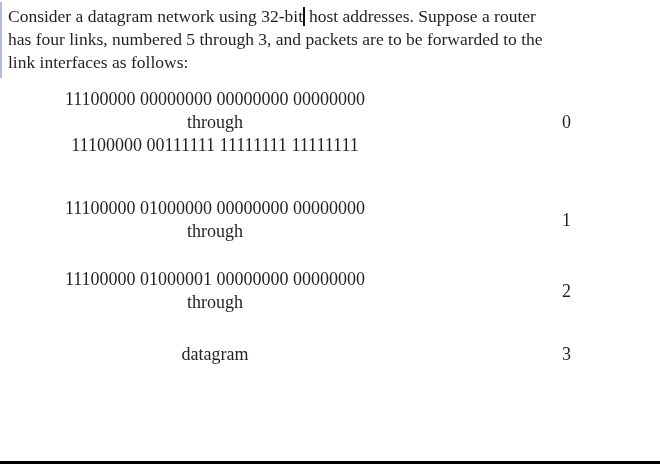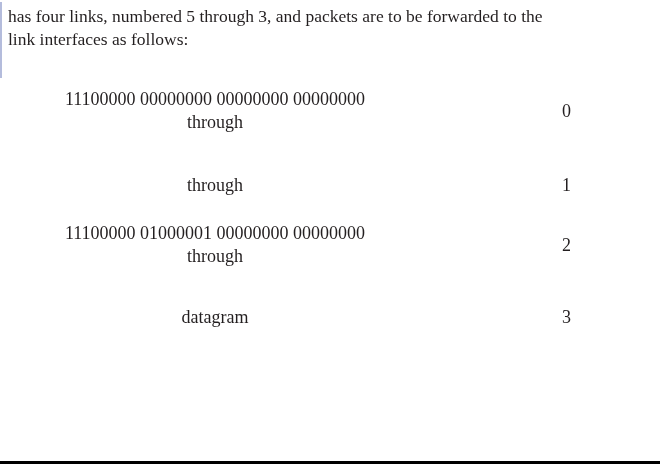--- a/index.html
+++ b/index.html
@@ -48,52 +48,55 @@
     margin-left: auto;
     text-align: center;
     display: flex;
     align-items: center;
     justify-content: center;
   }
   .t-header { font-weight: 700; margin-bottom: 29px; }
   .t-header .cell-right { display: block; }
   .addr-block { margin-bottom: 40px; }
   .addr-block.b2 { margin-bottom: 25px; }
-  .addr-block.b3 { margin-bottom: 38px; }
+  .addr-block.b3 { margin-bottom: 29px; }
   .addr-line { white-space: pre; }
   .bottom-rule {
     position: absolute;
     left: 0; top: 461px;
     width: 660px; height: 3px;
     background: #000000;
   }
 </style>
 </head>
 <body>
 
 <div class="edge-accent"></div>
 
 <div class="paragraph">
+  <div class="para-line"><span>Consider a datagram network using 32-bit</span><span class="caret"></span><span> host addresses. Suppose a router</span></div>
   <div class="para-line">has four links, numbered 5 through 3, and packets are to be forwarded to the</div>
   <div class="para-line">link interfaces as follows:</div>
 </div>
 
 <div class="fwd-table">
 
 
   <div class="t-row addr-block b1">
     <div class="cell-left">
       <div class="addr-line">11100000 00000000 00000000 00000000</div>
       <div class="addr-line">through</div>
+      <div class="addr-line">11100000 00111111 11111111 11111111</div>
     </div>
     <div class="cell-right">0</div>
   </div>
 
   <div class="t-row addr-block b2">
     <div class="cell-left">
+      <div class="addr-line">11100000 01000000 00000000 00000000</div>
       <div class="addr-line">through</div>
     </div>
     <div class="cell-right">1</div>
   </div>
 
   <div class="t-row addr-block b3">
     <div class="cell-left">
       <div class="addr-line">11100000 01000001 00000000 00000000</div>
       <div class="addr-line">through</div>
     </div>

